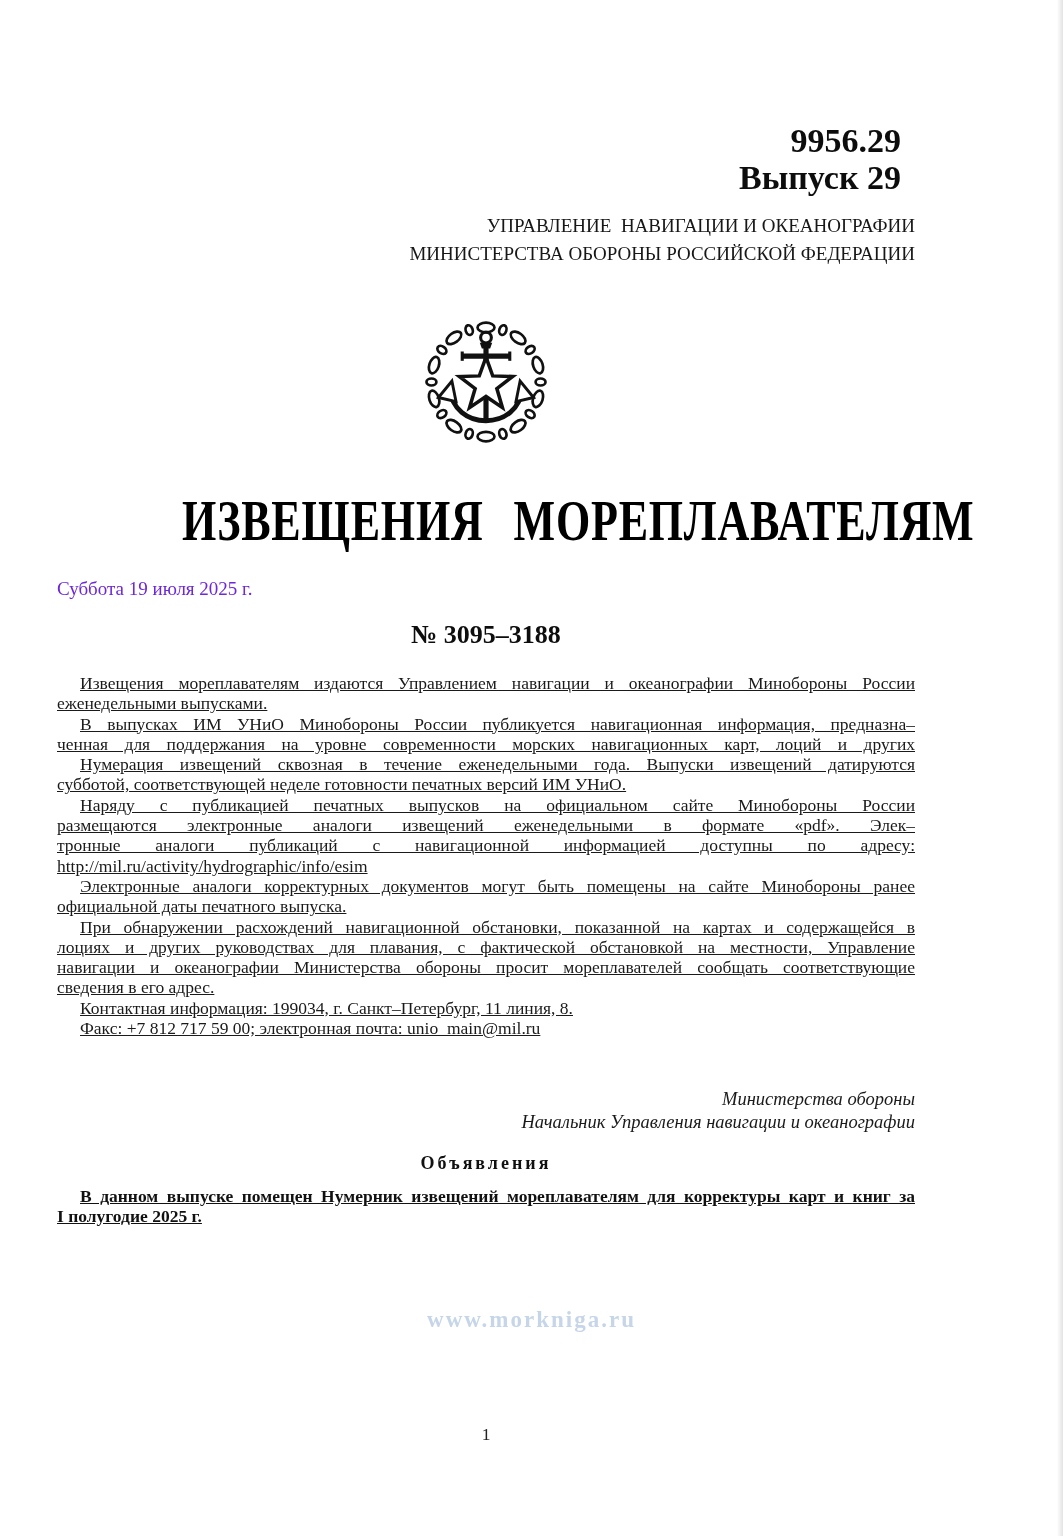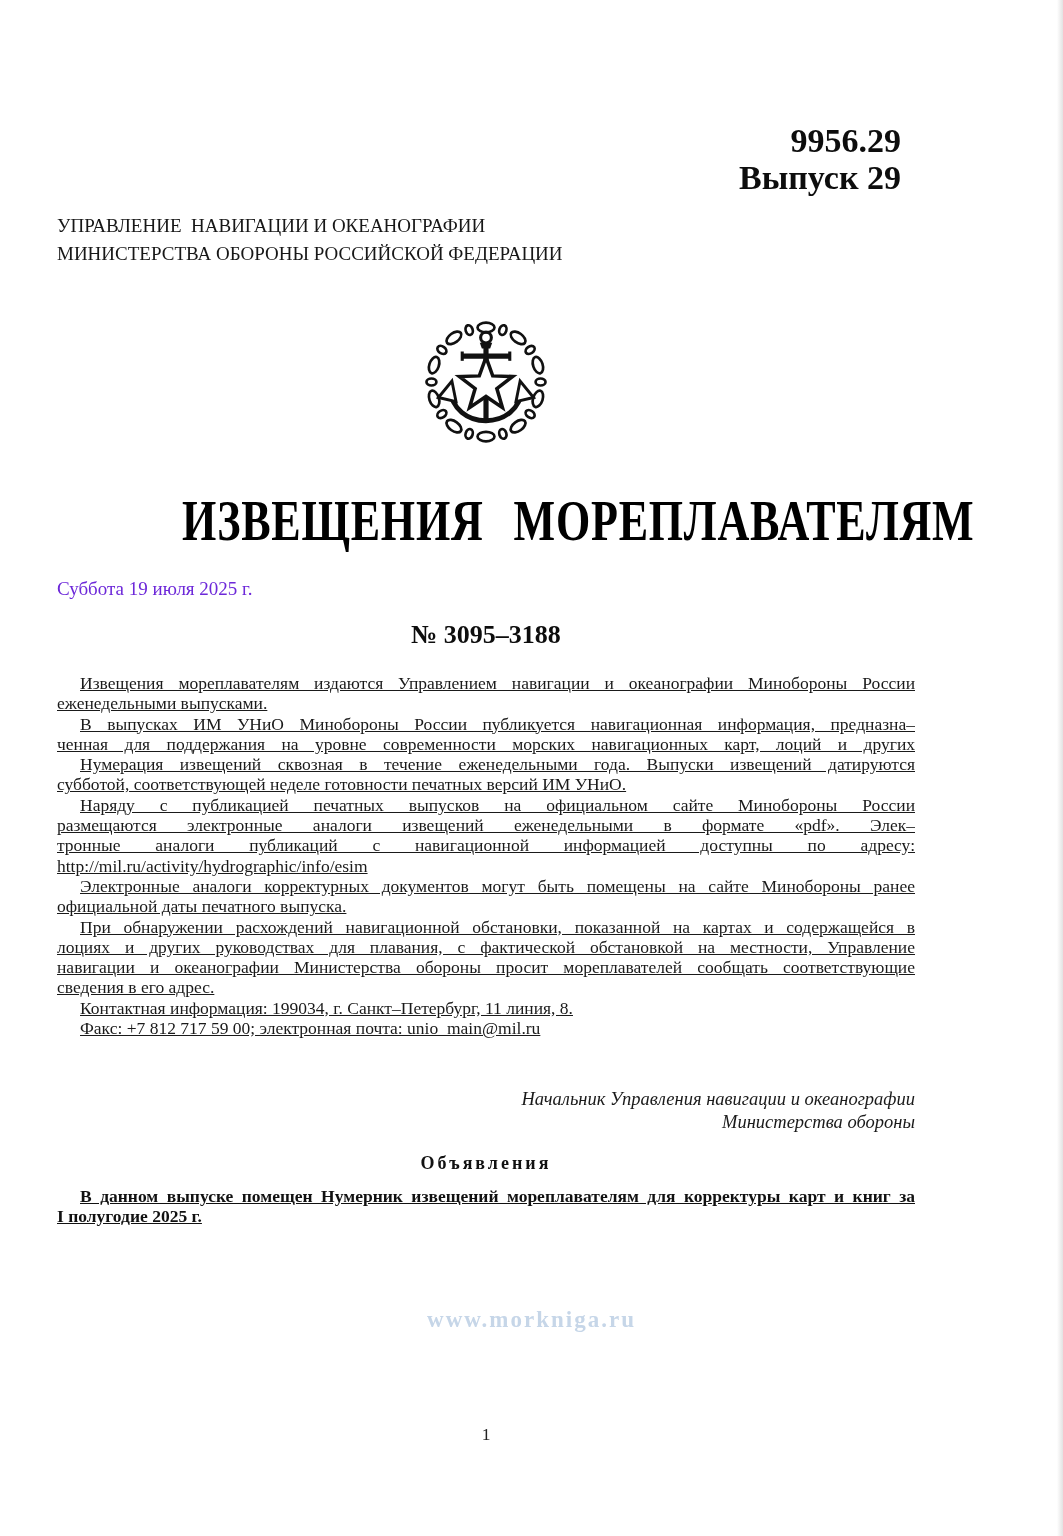--- a/index.html
+++ b/index.html
@@ -17,21 +17,21 @@
   }
   
   .issue-block{
     position:absolute;top:122px;left:43px;width:858px;
     text-align:right;font-weight:bold;font-size:34px;line-height:37px;
     color:#0d0d0d;
   }
   
   .org{
     position:absolute;top:212px;left:57px;width:858px;
-    text-align:left;font-size:19px;line-height:28px;color:#171717;
+    text-align:right;font-size:19px;line-height:28px;color:#171717;
   }
   .pre{white-space:pre;}
   
   .emblem{
     position:absolute;top:320px;left:424px;width:124px;height:124px;
   }
   
   .title-wrap{
     position:absolute;top:492px;left:57px;width:858px;text-align:center;
   }
@@ -187,22 +187,22 @@
       </div>
       <div class="para">
         <div class="line first last">Контактная информация: 199034, г. Санкт–Петербург, 11 линия, 8.</div>
       </div>
       <div class="para">
         <div class="line first last">Факс: +7 812 717 59 00; электронная почта: unio_main@mil.ru</div>
       </div>
     </div>
 
   <div class="signature">
+    <div>Министерства обороны</div>
     <div>Начальник Управления навигации и океанографии</div>
-    <div>Министерства обороны</div>
   </div>
 
   <div class="ann-heading">Объявления</div>
 
   <div class="ann-para" id="ann-para">
       <div class="line first">В данном выпуске помещен Нумерник извещений мореплавателям для корректуры карт и книг за</div>
       <div class="line last">I полугодие 2025 г.</div>
     </div>
 
   <div class="watermark" style="color: rgb(198, 214, 232);">www.morkniga.ru</div>

